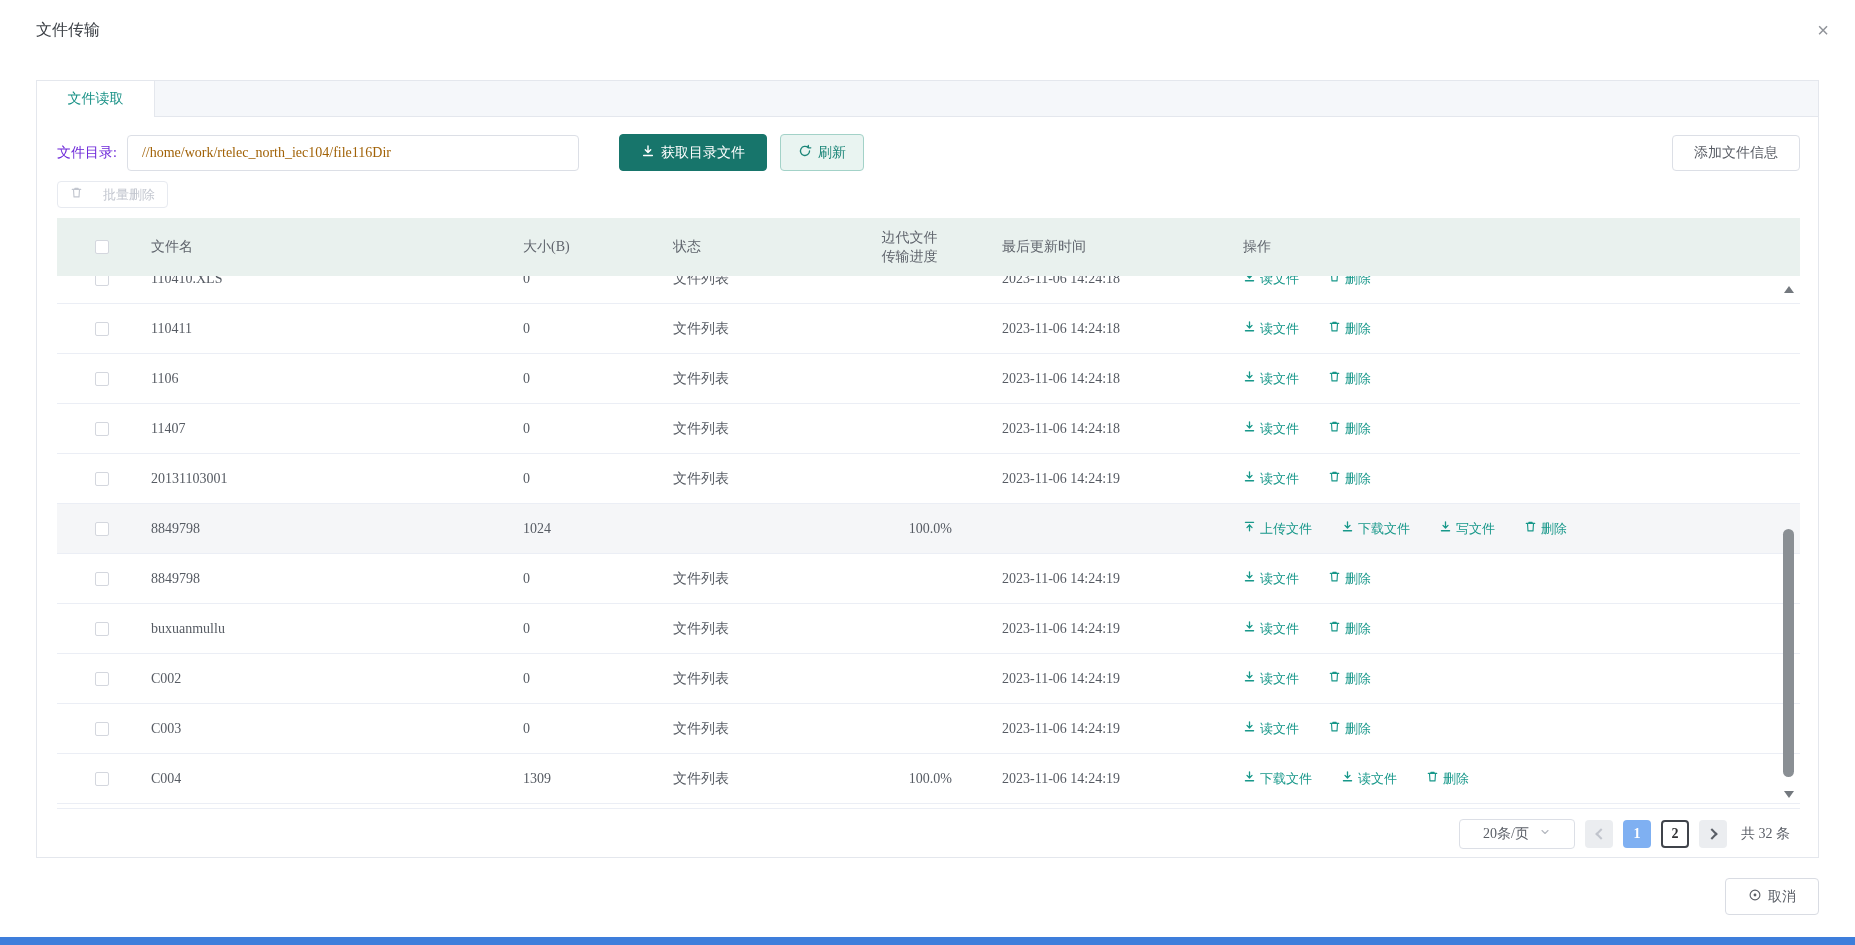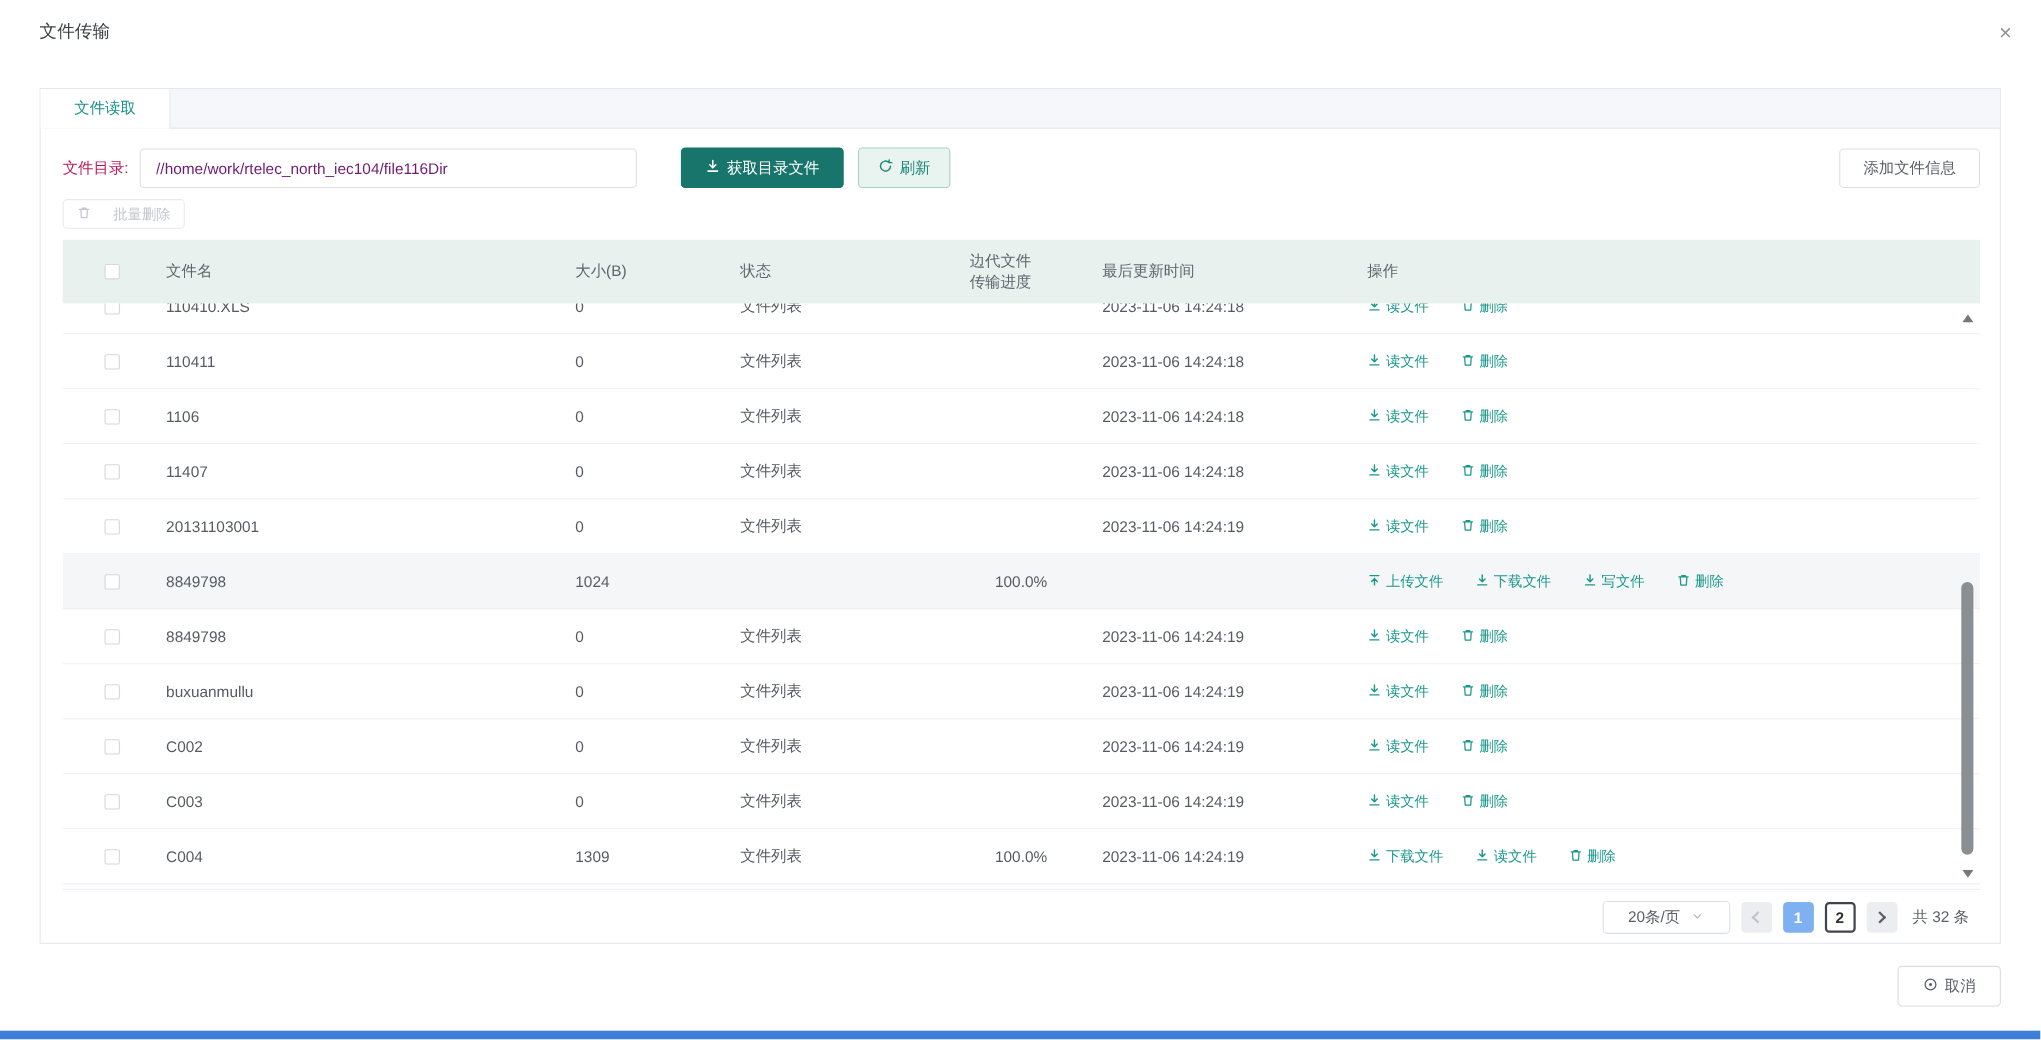--- a/index.html
+++ b/index.html
@@ -12,36 +12,36 @@
   }
   .dialog { padding: 20px 36px 0 36px; position: relative; height: 100%; }
   .dialog-title { font-size: 16px; color: #3c4046; font-weight: 500; line-height: 20px; }
   .close-btn {
     position: absolute; top: 20px; right: 26px;
     font-size: 20px; color: #909399; line-height: 20px; cursor: pointer;
     background: none; border: none; font-family: inherit;
   }
 
   
-  .panel { margin-top: 40px; border: 1px solid #e4e7ed; height: 778px; background: #fff; }
+  .panel { margin-top: 40px; border: 1px solid #e4e7ed; height: 778px; background: #fff; font-family: Liberation Serif, serif; }
   .tab-bar { height: 36px; background: #f5f7fa; border-bottom: 1px solid #e4e7ed; display: flex; }
   .tab {
     width: 118px; height: 36px; margin-bottom: -1px;
     display: flex; align-items: center; justify-content: center;
     background: #ffffff; border-right: 1px solid #e4e7ed;
     color: #1a9287; font-size: 14px; cursor: pointer;
   }
   .panel-body { padding: 17px 18px 0 20px; }
 
   
   .toolbar { display: flex; align-items: center; height: 37px; }
-  .dir-label { font-size: 14px; color: #be185d; margin-right: 10px; white-space: nowrap; }
+  .dir-label { font-size: 14px; color: #6d28d9; margin-right: 10px; white-space: nowrap; }
   .dir-input {
     width: 452px; height: 36px; border: 1px solid #dcdfe6; border-radius: 4px;
-    padding: 0 14px; font-size: 14px; color: #701a75; font-family: inherit; background: #fff;
+    padding: 0 14px; font-size: 14px; color: #a16207; font-family: inherit; background: #fff;
   }
   .btn { display: inline-flex; align-items: center; justify-content: center; gap: 6px;
     border-radius: 4px; font-size: 14px; cursor: pointer; font-family: inherit; border: 1px solid transparent; }
   .btn-primary { background: #17756b; color: #ffffff; height: 37px; padding: 0 21px; margin-left: 40px; border-color: #17756b; text-align: right; }
   .btn-light { background: #e9f4f1; color: #1b8578; border: 1px solid #a3d2c8; height: 37px; padding: 0 17px; margin-left: 13px; }
   .toolbar-spacer { flex: 1; }
   .btn-plain { background: #ffffff; color: #5a5e66; border: 1px solid #dcdfe6; height: 36px; padding: 0 21px; align-items: center; }
 
   .batch-row { margin-top: 10px; height: 27px; }
   .btn-disabled { background: #ffffff; color: #c2c6cf; border: 1px solid #e7eaf0; height: 27px; padding: 0 12px; font-size: 13px; cursor: not-allowed; gap: 20px; }

